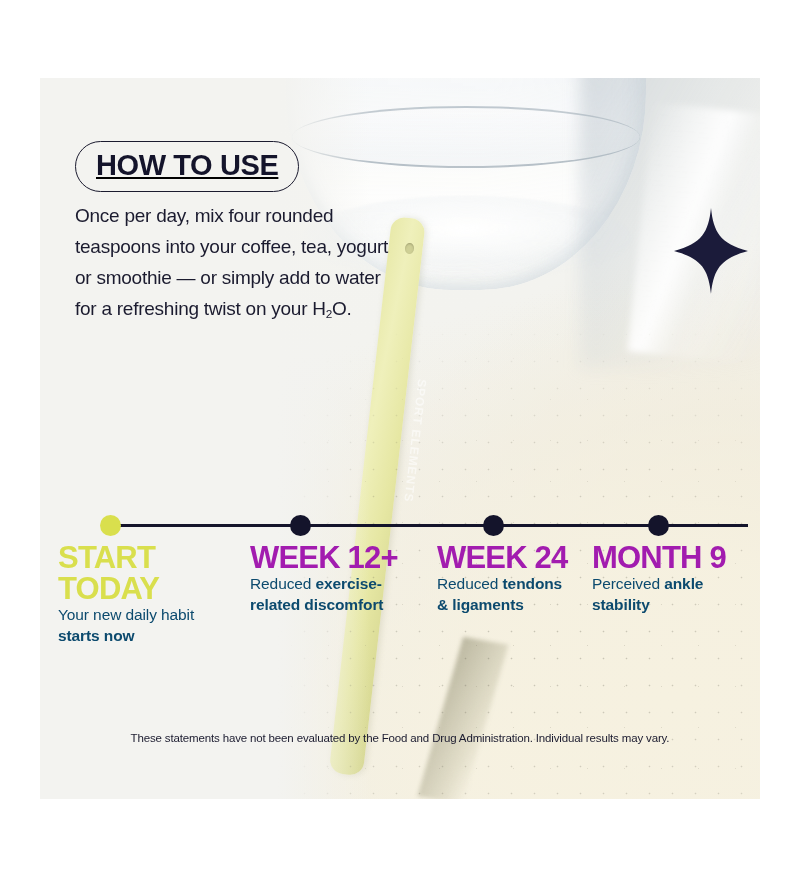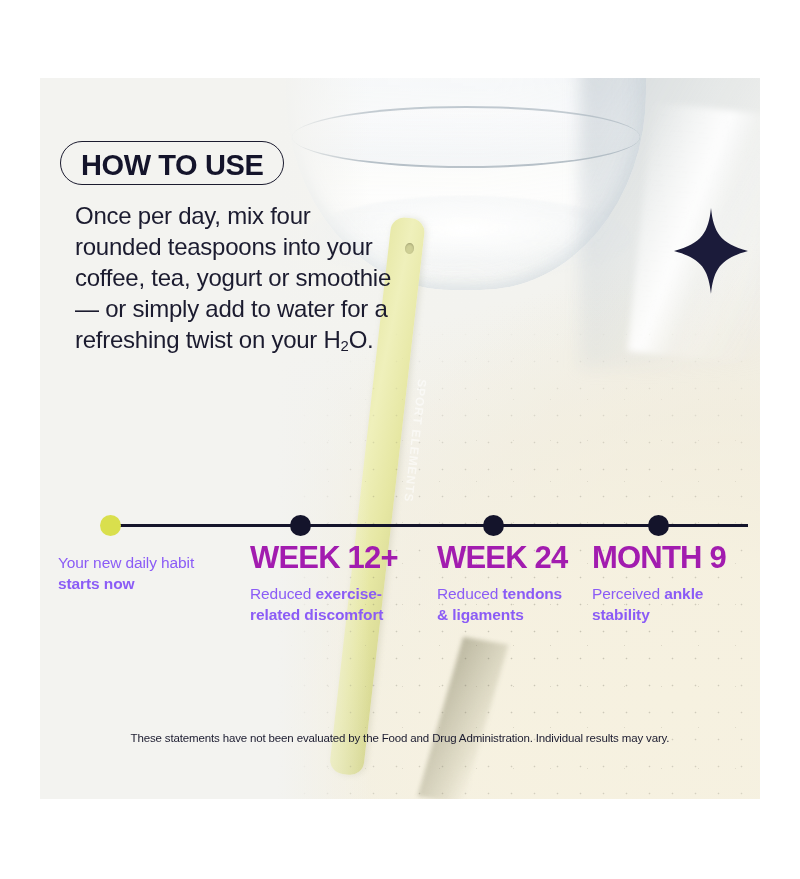--- a/index.html
+++ b/index.html
@@ -153,40 +153,41 @@
     position: absolute;
     left: 0; bottom: 0; width: 720px; height: 140px;
     background: linear-gradient(180deg, rgba(243,243,240,0) 0%, rgba(243,243,240,0.0) 100%);
   }
 
   
   #content { position: absolute; inset: 0; }
 
   .badge {
     position: absolute;
-    left: 20px; top: 63px;
-    padding: 9px 20px 4px 20px;
+    left: 35px; top: 63px;
+    padding: 9px 20px 11px 20px;
     border: 1.6px solid #1b1b2f;
     border-radius: 26px;
     background: rgba(243,243,240,0.55);
+    text-decoration: underline;
   }
   .badge-text {
     font-size: 29px;
     font-weight: 700;
     letter-spacing: -0.4px;
     color: #14142b;
     line-height: 1;
     white-space: nowrap;
   }
 
   .body-copy {
     position: absolute;
     left: 35px; top: 122px;
     width: 320px;
-    font-size: 24px;
+    font-size: 19px;
     line-height: 31px;
     color: #1b1b2f;
     letter-spacing: -0.25px;
   }
   .body-copy p + p { margin-top: 31px; }
   .body-copy sub { font-size: .62em; vertical-align: -0.22em; }
 
   
   .timeline { position: absolute; left: 0; top: 0; width: 720px; height: 721px; }
 
@@ -209,24 +210,23 @@
   .tl-title {
     font-size: 31px;
     font-weight: 700;
     letter-spacing: -0.8px;
     line-height: 31px;
     color: #a21caf;
     white-space: nowrap;
   }
   .tl-col.first .tl-title { color: #d9df4d; white-space: normal; }
   .tl-desc {
-    margin-top: 10px;
     font-size: 15.5px;
     line-height: 21px;
-    color: #8b5cf6;
+    color: #0c4a6e;
     letter-spacing: -0.1px;
   }
   .tl-desc b { font-weight: 700; }
 
   .disclaimer {
     position: absolute;
     left: 0; top: 654px;
     width: 720px;
     text-align: center;
     font-size: 11.5px;
@@ -280,20 +280,21 @@
 
     <div class="timeline">
       <div class="timeline-rule"></div>
 
       <div class="tl-dot first" style="left:60px"></div>
       <div class="tl-dot" style="left:250px"></div>
       <div class="tl-dot" style="left:443px"></div>
       <div class="tl-dot" style="left:608px"></div>
 
       <div class="tl-col first" style="left:18px;width:180px">
+        <div class="tl-title">START TODAY</div>
         <div class="tl-desc"><span>Your new daily habit </span><b>starts now</b></div>
       </div>
 
       <div class="tl-col" style="left:210px;width:175px">
         <div class="tl-title">WEEK 12+</div>
         <div class="tl-desc"><span>Reduced </span><b>exercise-related discomfort</b></div>
       </div>
 
       <div class="tl-col" style="left:397px;width:130px">
         <div class="tl-title">WEEK 24</div>

